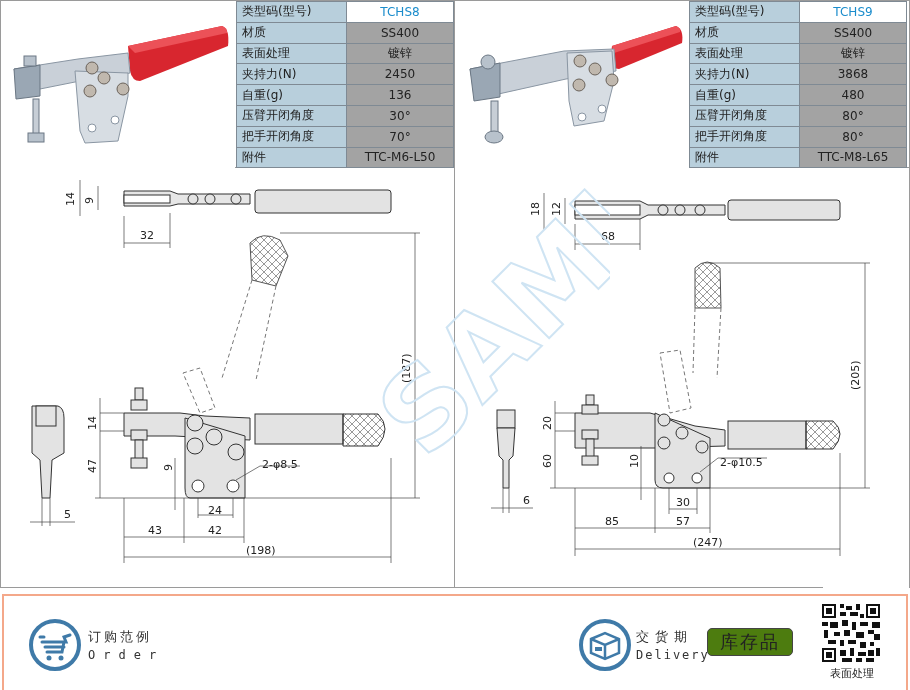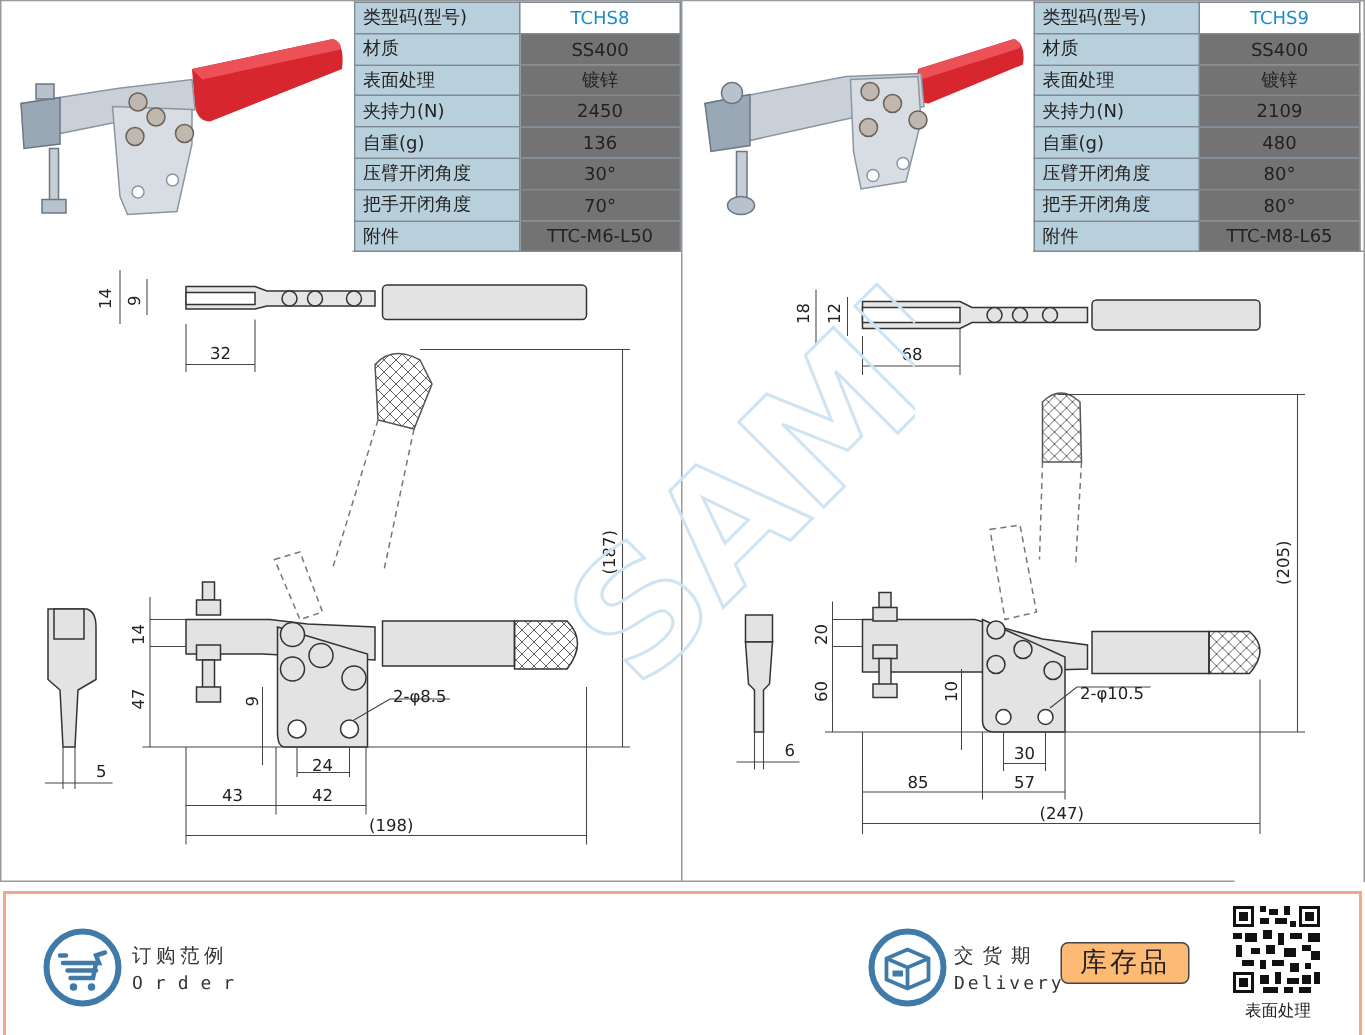--- a/index.html
+++ b/index.html
@@ -4,41 +4,41 @@
 <style>
   * { box-sizing: border-box; margin: 0; padding: 0; }
   html, body { width: 910px; height: 690px; background: #fff; overflow: hidden; }
   body { font-family: "DejaVu Sans", "Liberation Sans", sans-serif; position: relative; }
 
   .top-row { position: absolute; left: 0; top: 0; width: 910px; height: 168px; border-top: 1px solid #9a9a9a; border-bottom: 1px solid #9a9a9a; }
   .photo { position: absolute; top: 0; width: 235px; height: 167px; background: #fff; }
   .spec-table { position: absolute; top: 0; border-collapse: collapse; font-size: 12px; }
   .spec-table td { height: 20.8px; border: 1px solid #7f8a94; padding: 0 5px; white-space: nowrap; }
   .spec-table td.k { background: #b8cfdc; width: 110px; color: #222; text-align: left; }
-  .spec-table td.v { background: #737373; width: 107px; text-align: center; color: #222; }
+  .spec-table td.v { background: #a3a3a3; width: 107px; text-align: center; color: #222; }
   .spec-table tr.head td.v { background: #fff; color: #1a8ccc; }
 
   .vdivider { position: absolute; top: 0; width: 1px; background: #9a9a9a; }
 
   .drawings { position: absolute; left: 0; top: 168px; width: 823px; height: 420px; border-bottom: 1px solid #9a9a9a; }
   .drawing { position: absolute; top: 0; height: 419px; }
   .dim { font-family: "DejaVu Sans", sans-serif; font-size: 11px; fill: #222; }
 
   .footer { position: absolute; left: 2px; top: 594px; width: 906px; height: 116px; border: 2px solid #f4a88a; }
   .order-icon { position: absolute; left: 24px; top: 22px; width: 54px; height: 54px; }
   .order-text-cn { position: absolute; left: 84px; top: 32px; font-size: 13px; letter-spacing: 3px; color: #333; }
   .order-text-en { position: absolute; left: 84px; top: 52px; font-size: 12px; letter-spacing: 8px; color: #333; font-family: "DejaVu Sans Mono", monospace; }
   .order-box { position: absolute; left: 152px; top: 22px; width: 105px; border: 1px solid #444; font-size: 12px; }
   .order-box div { height: 18px; line-height: 18px; text-align: center; border-bottom: 1px solid #888; color: #222; }
   .order-box div:last-child { border-bottom: none; color: #1a8ccc; font-size: 11px; }
 
   .deliv-icon { position: absolute; left: 574px; top: 22px; width: 54px; height: 54px; }
   .deliv-text-cn { position: absolute; left: 632px; top: 32px; font-size: 13px; letter-spacing: 6px; color: #333; }
   .deliv-text-en { position: absolute; left: 632px; top: 52px; font-size: 12px; letter-spacing: 2px; color: #333; font-family: "DejaVu Sans Mono", monospace; }
-  .stock-badge { position: absolute; left: 703px; top: 32px; width: 86px; height: 28px; border: 1px solid #444; border-radius: 5px; background: #fdba74; font-size: 18px; text-align: center; line-height: 26px; color: #222; letter-spacing: 2px; }
+  .stock-badge { position: absolute; left: 703px; top: 32px; width: 86px; height: 28px; border: 1px solid #444; border-radius: 5px; background: #4d7c0f; font-size: 18px; text-align: center; line-height: 26px; color: #222; letter-spacing: 2px; }
   .qr { position: absolute; left: 818px; top: 8px; width: 58px; height: 58px; }
   .qr-label { position: absolute; left: 818px; top: 70px; width: 60px; text-align: center; font-size: 11px; color: #222; }
 
   .watermark { position: absolute; left: 270px; top: 160px; width: 340px; height: 320px; pointer-events: none; }
 </style>
 </head>
 <body>
 
 <div class="top-row">
 
@@ -131,21 +131,21 @@
     <tr>
           <td class="k">材质</td>
           <td class="v">SS400</td>
         </tr>
     <tr>
           <td class="k">表面处理</td>
           <td class="v">镀锌</td>
         </tr>
     <tr>
           <td class="k">夹持力(N)</td>
-          <td class="v">2109</td>
+          <td class="v">3868</td>
         </tr>
     <tr>
           <td class="k">自重(g)</td>
           <td class="v">480</td>
         </tr>
     <tr>
           <td class="k">压臂开闭角度</td>
           <td class="v">80°</td>
         </tr>
     <tr>

